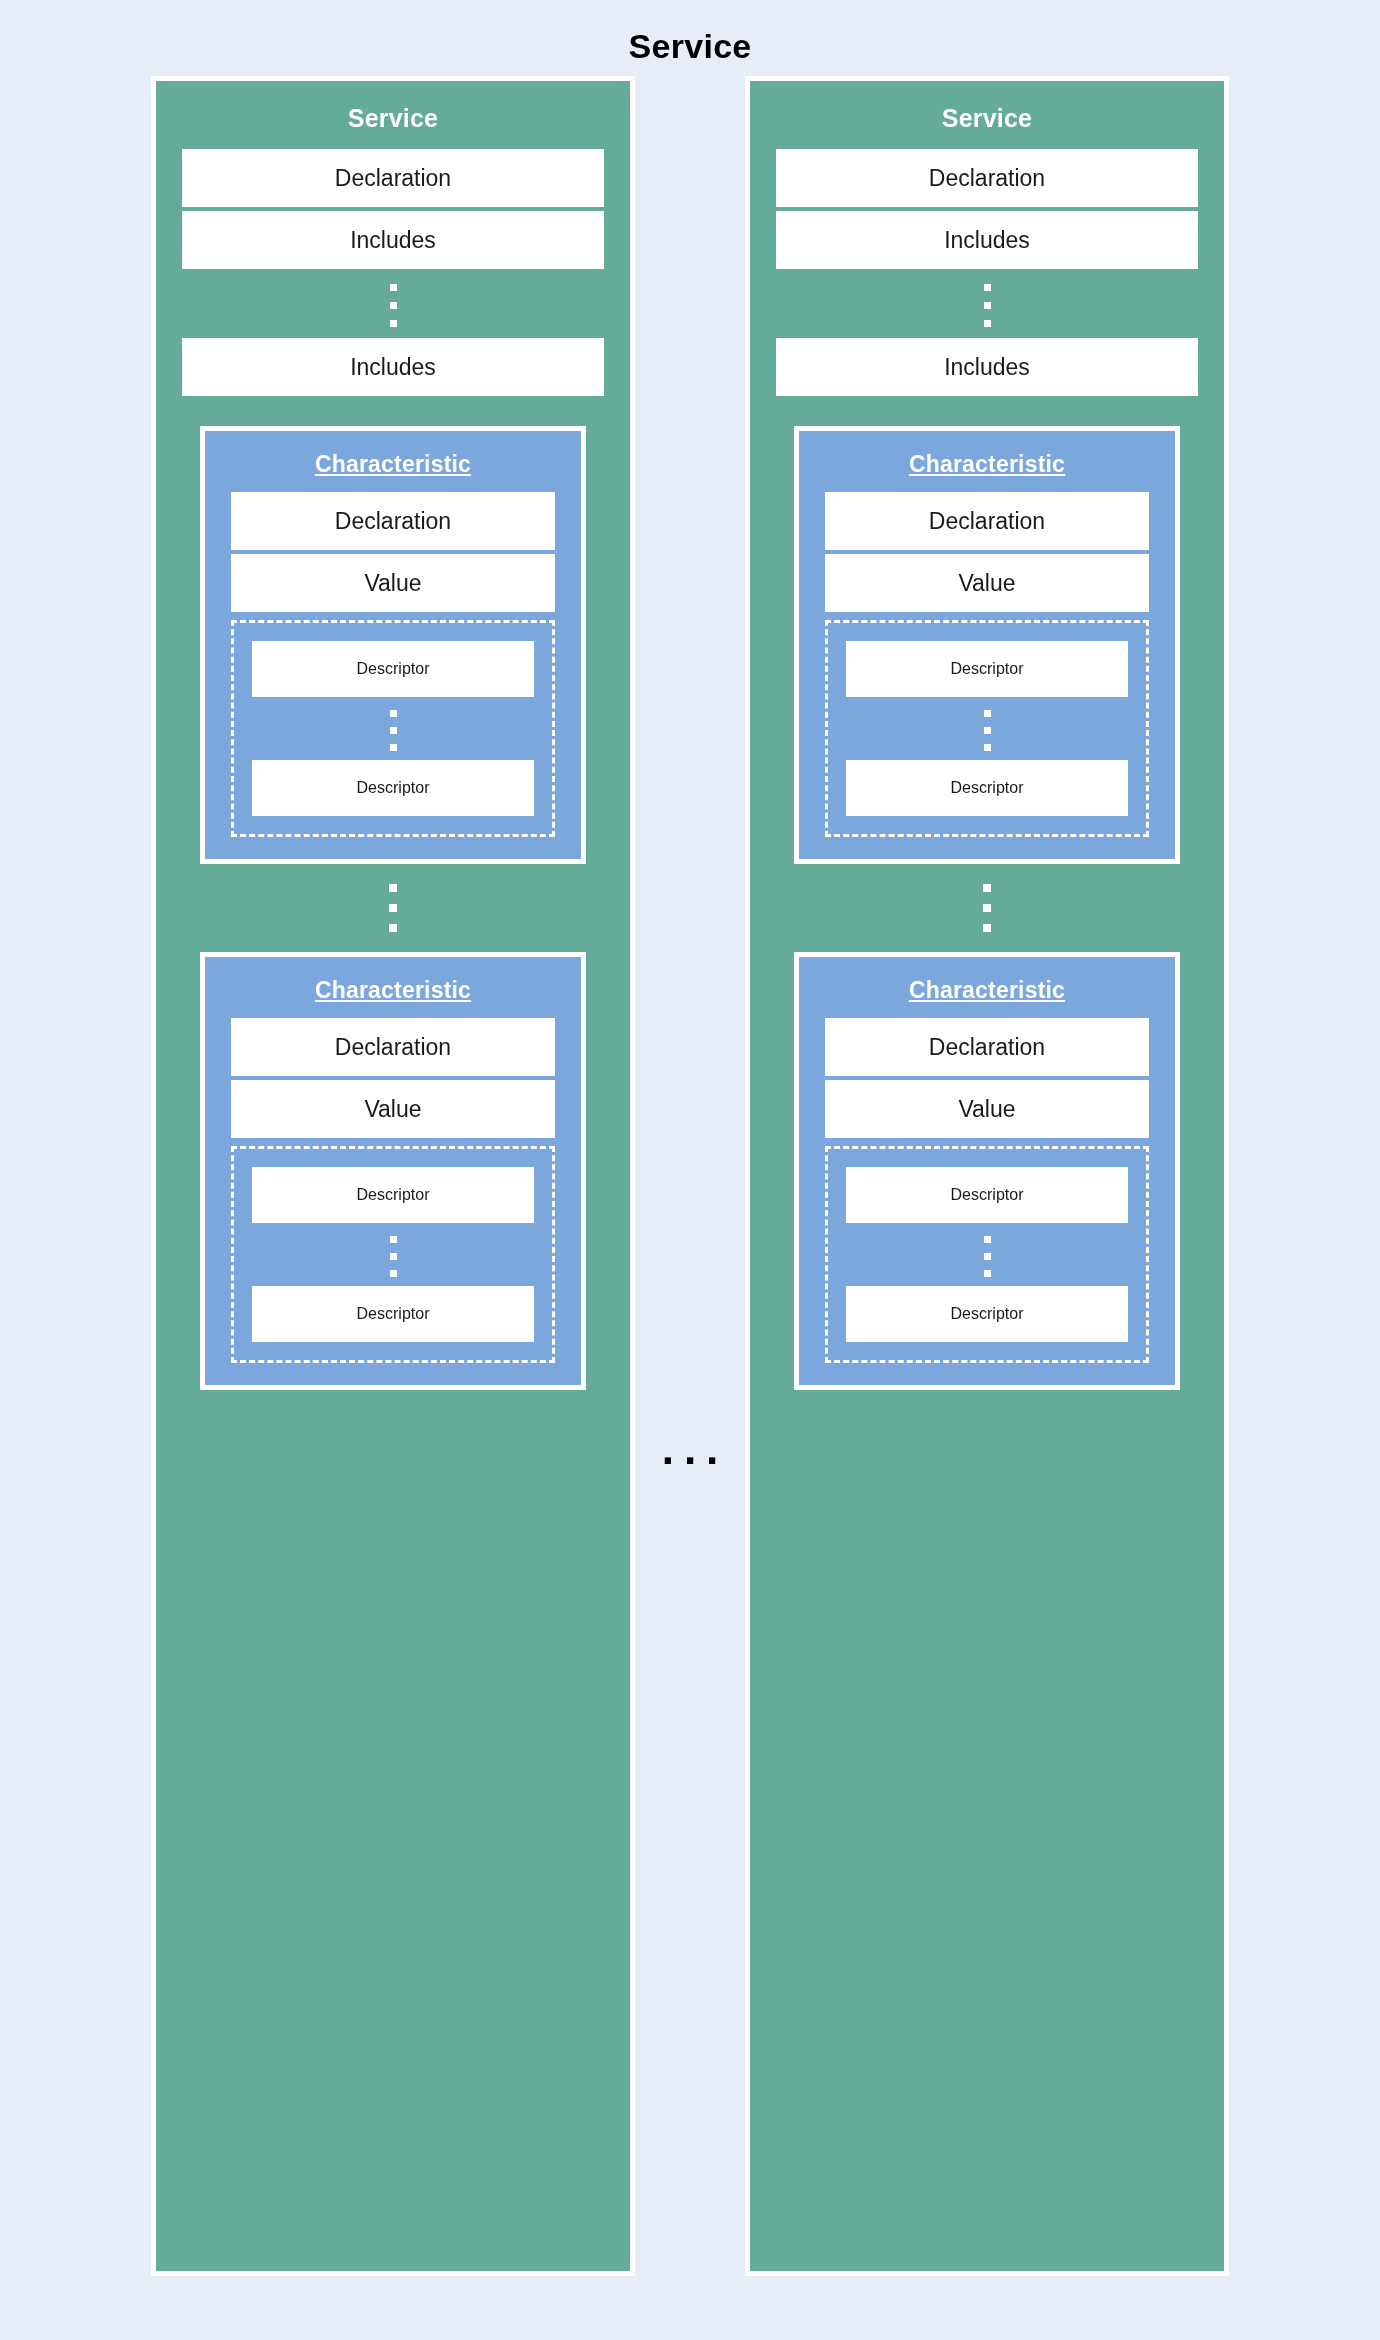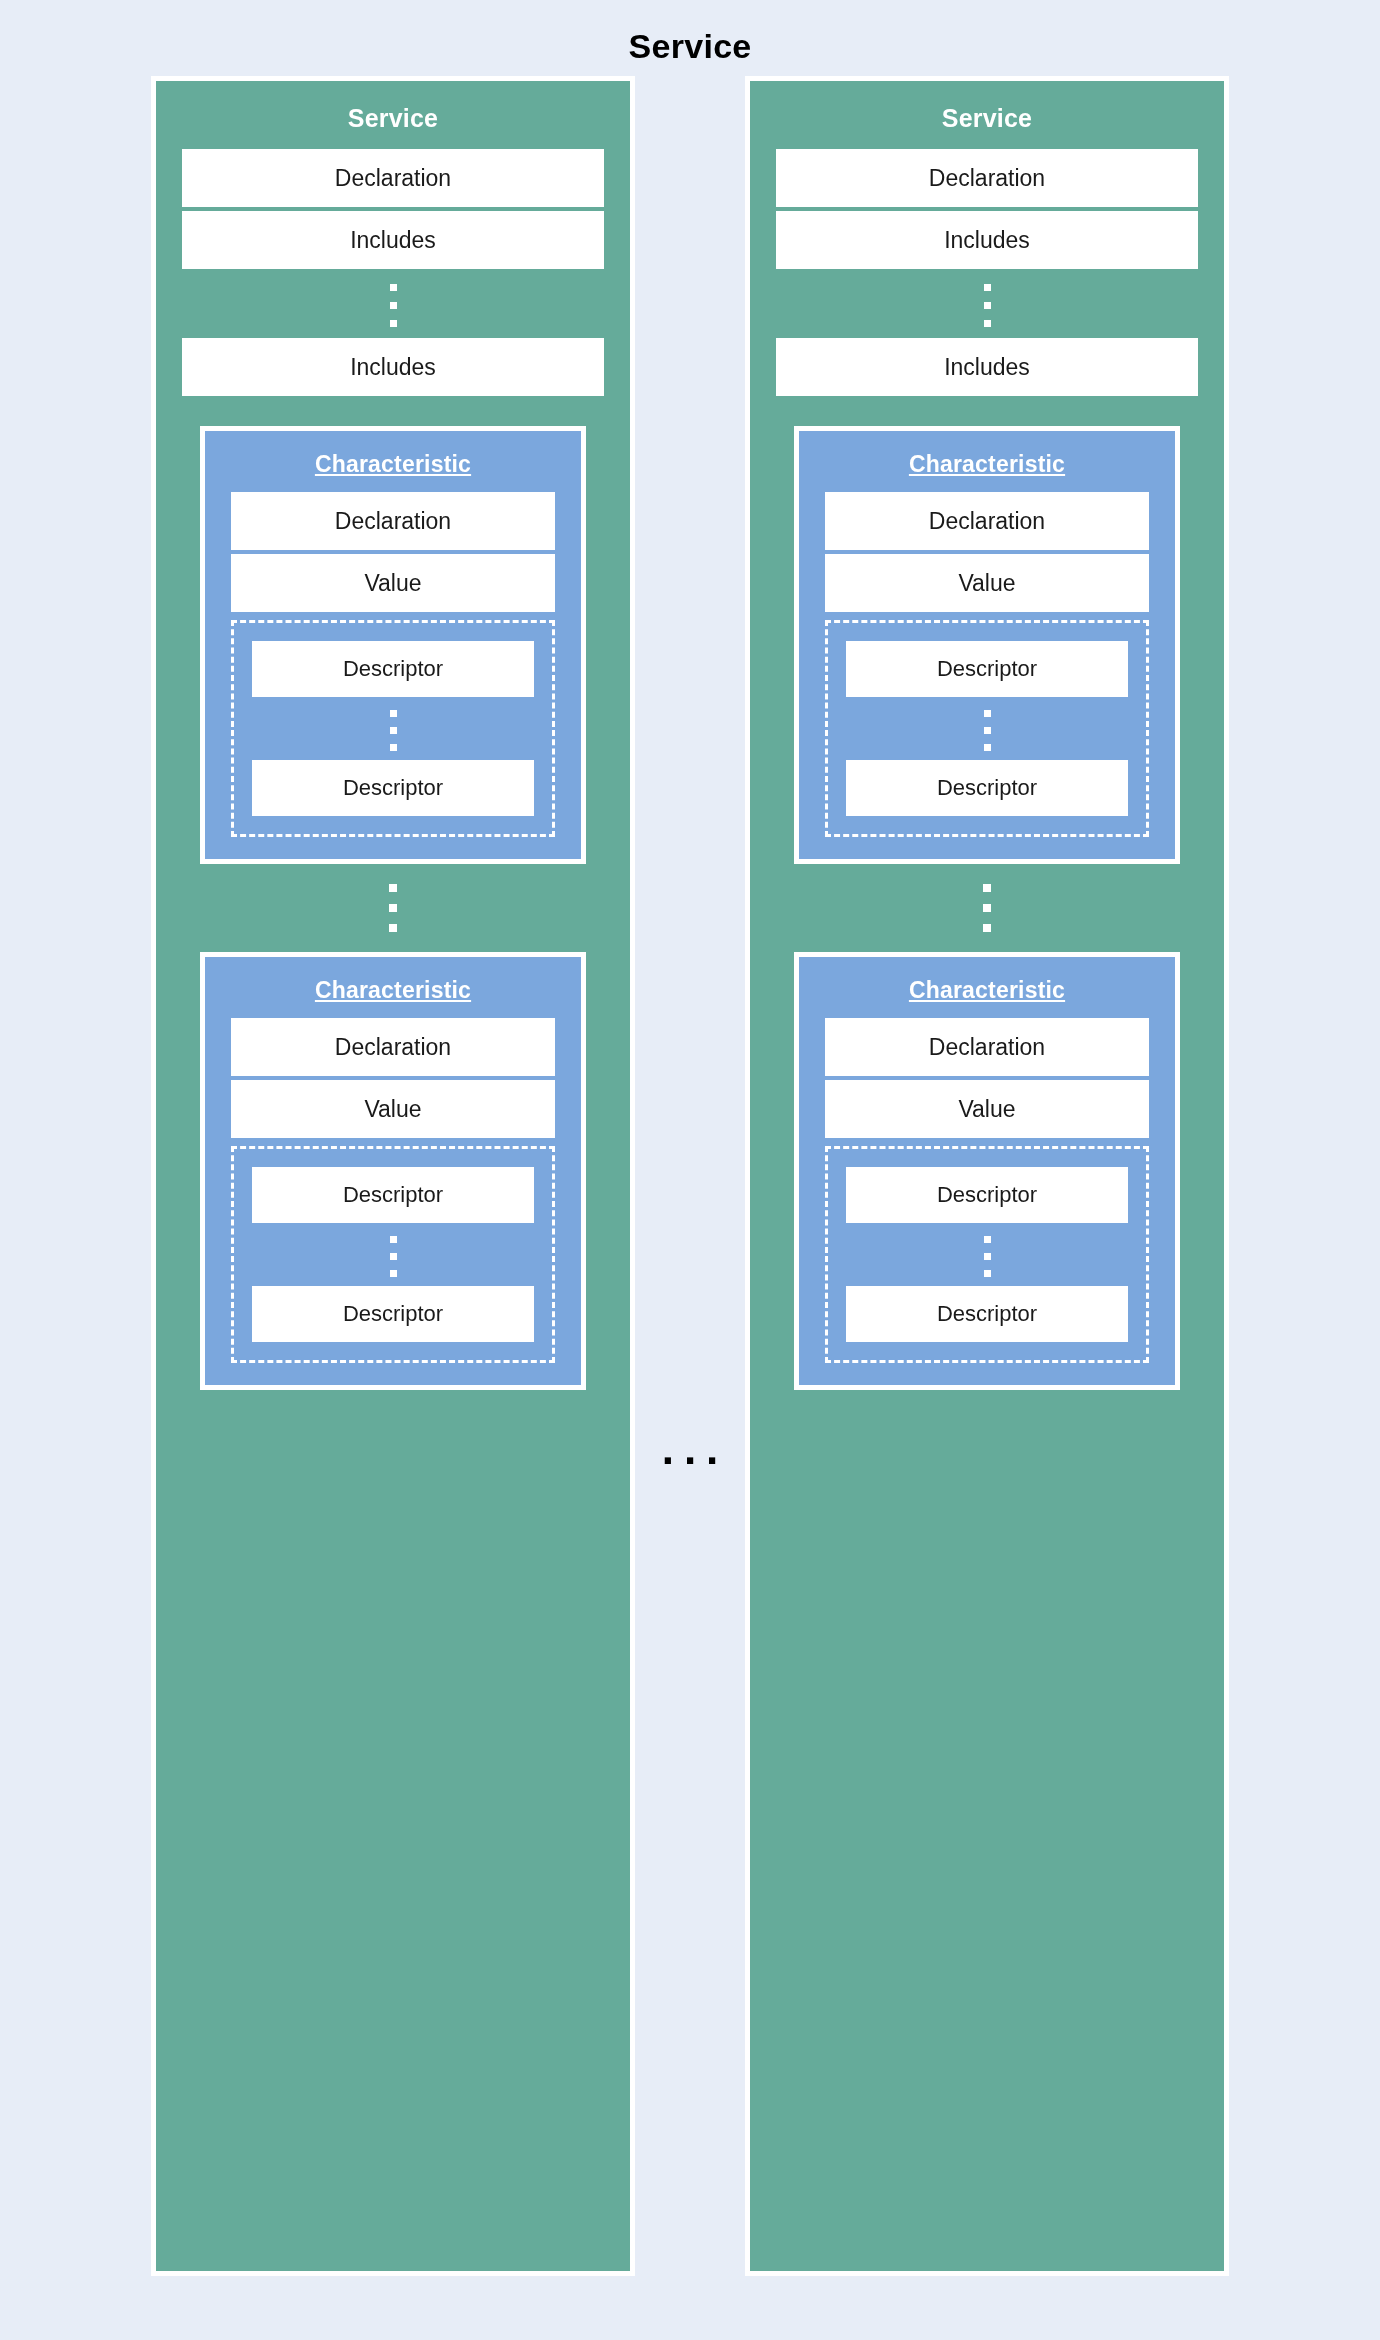--- a/index.html
+++ b/index.html
@@ -119,21 +119,21 @@
     height: 58px;
     line-height: 58px;
     margin-bottom: 4px;
     white-space: nowrap;
     overflow: hidden;
   }
 
   .box.last { margin-bottom: 0; }
 
   .box.small {
-    font-size: 22px;
+    font-size: 16px;
     height: 56px;
     line-height: 56px;
   }
 
   
   .descriptors {
     border: 3px dashed #ffffff;
     padding: 18px 18px 18px 18px;
     margin-top: 4px;
     display: flex;

